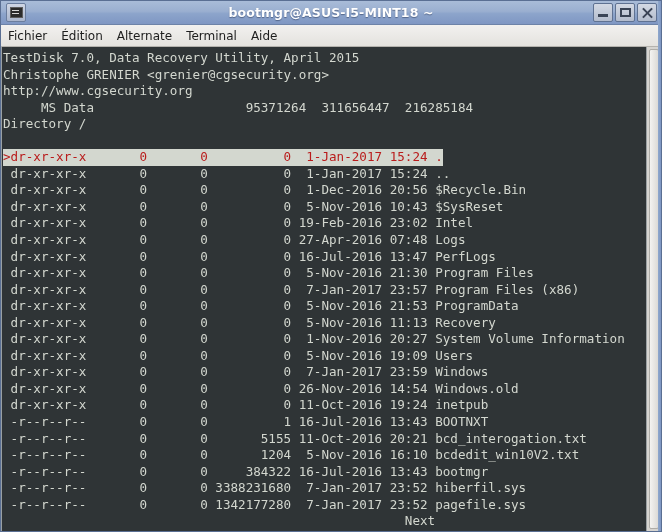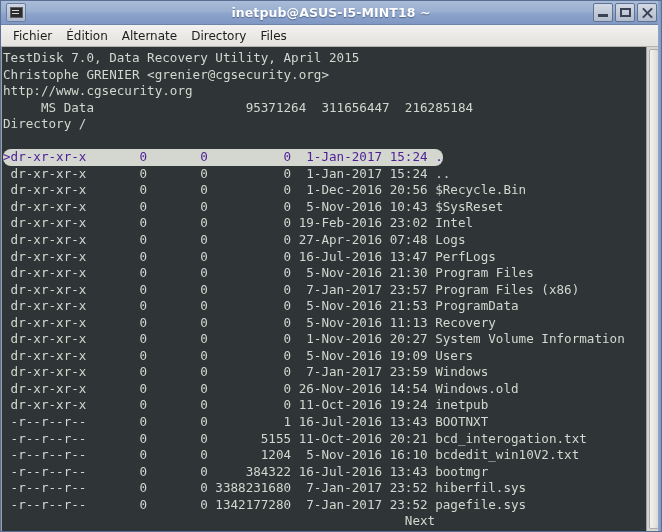--- a/index.html
+++ b/index.html
@@ -116,21 +116,20 @@
   .wbtn.cls i.b { transform: rotate(-45deg); }
 
   
   .menubar {
     height: 22px;
     flex: 0 0 22px;
     background: linear-gradient(to bottom, #f2f1ef 0%, #e4e2de 100%);
     border-bottom: 1px solid #b4b2ad;
     display: flex;
     align-items: center;
-    padding-left: 5px;
     box-sizing: border-box;
   }
   .menuitem {
     font-size: 12px;
     color: #1d1d1d;
     padding: 2px 7px;
     white-space: nowrap;
     line-height: 14px;
   }
 
@@ -152,23 +151,22 @@
     color: #d3d7cf;
     padding: 3px 0 8px 1px;
     box-sizing: border-box;
     overflow: hidden;
     white-space: pre;
     letter-spacing: 0px;
   }
   .line { height: 16.55px; white-space: pre; }
   .line.sel {
     background: #d3d7cf;
-    color: #4c1d95;
+    color: #b91c1c;
     display: inline-block;
-    border-radius: 8px;
   }
   .bold { color: #ffffff; font-weight: bold; }
 
   
   .scrollbar {
     width: 15px;
     flex: 0 0 15px;
     background: #d6d4d0;
     border-left: 1px solid #9aa0a3;
     position: relative;
@@ -193,41 +191,41 @@
 </style>
 </head>
 <body>
 
 <div class="window">
 
   <div class="titlebar">
     <div class="win-icon">
         <span class="scr"></span>
       </div>
-    <div class="title-text">inetpub@ASUS-I5-MINT18 ~</div>
+    <div class="title-text">bootmgr@ASUS-I5-MINT18 ~</div>
     <div class="win-buttons">
       <div class="wbtn min">
           <i></i>
         </div>
       <div class="wbtn max">
           <i></i>
         </div>
       <div class="wbtn cls">
           <i class="a"></i>
           <i class="b"></i>
         </div>
     </div>
   </div>
 
   <div class="menubar">
     <div class="menuitem">Fichier</div>
     <div class="menuitem">Édition</div>
     <div class="menuitem">Alternate</div>
-    <div class="menuitem">Directory</div>
-    <div class="menuitem">Files</div>
+    <div class="menuitem">Terminal</div>
+    <div class="menuitem">Aide</div>
   </div>
 
   <div class="term-wrap">
     <div class="terminal" id="terminal"><div class="line">TestDisk 7.0, Data Recovery Utility, April 2015</div><div class="line">Christophe GRENIER &lt;grenier@cgsecurity.org&gt;</div><div class="line">http://www.cgsecurity.org</div><div class="line">     MS Data                    95371264  311656447  216285184</div><div class="line">Directory /</div><div class="line">&nbsp;</div><div class="line sel">&gt;dr-xr-xr-x       0       0          0  1-Jan-2017 15:24 .</div><div class="line"> dr-xr-xr-x       0       0          0  1-Jan-2017 15:24 ..</div><div class="line"> dr-xr-xr-x       0       0          0  1-Dec-2016 20:56 $Recycle.Bin</div><div class="line"> dr-xr-xr-x       0       0          0  5-Nov-2016 10:43 $SysReset</div><div class="line"> dr-xr-xr-x       0       0          0 19-Feb-2016 23:02 Intel</div><div class="line"> dr-xr-xr-x       0       0          0 27-Apr-2016 07:48 Logs</div><div class="line"> dr-xr-xr-x       0       0          0 16-Jul-2016 13:47 PerfLogs</div><div class="line"> dr-xr-xr-x       0       0          0  5-Nov-2016 21:30 Program Files</div><div class="line"> dr-xr-xr-x       0       0          0  7-Jan-2017 23:57 Program Files (x86)</div><div class="line"> dr-xr-xr-x       0       0          0  5-Nov-2016 21:53 ProgramData</div><div class="line"> dr-xr-xr-x       0       0          0  5-Nov-2016 11:13 Recovery</div><div class="line"> dr-xr-xr-x       0       0          0  1-Nov-2016 20:27 System Volume Information</div><div class="line"> dr-xr-xr-x       0       0          0  5-Nov-2016 19:09 Users</div><div class="line"> dr-xr-xr-x       0       0          0  7-Jan-2017 23:59 Windows</div><div class="line"> dr-xr-xr-x       0       0          0 26-Nov-2016 14:54 Windows.old</div><div class="line"> dr-xr-xr-x       0       0          0 11-Oct-2016 19:24 inetpub</div><div class="line"> -r--r--r--       0       0          1 16-Jul-2016 13:43 BOOTNXT</div><div class="line"> -r--r--r--       0       0       5155 11-Oct-2016 20:21 bcd_interogation.txt</div><div class="line"> -r--r--r--       0       0       1204  5-Nov-2016 16:10 bcdedit_win10V2.txt</div><div class="line"> -r--r--r--       0       0     384322 16-Jul-2016 13:43 bootmgr</div><div class="line"> -r--r--r--       0       0 3388231680  7-Jan-2017 23:52 hiberfil.sys</div><div class="line"> -r--r--r--       0       0 1342177280  7-Jan-2017 23:52 pagefile.sys</div><div class="line">                                                     Next</div><div class="line">Use <span class="bold">Right</span> to change directory, <span class="bold">h</span> to hide Alternate Data Stream</div></div>
     <div class="scrollbar">
       <div class="sb-thumb"></div>
     </div>
   </div>
 
   <div class="frame-edge-right"></div>

